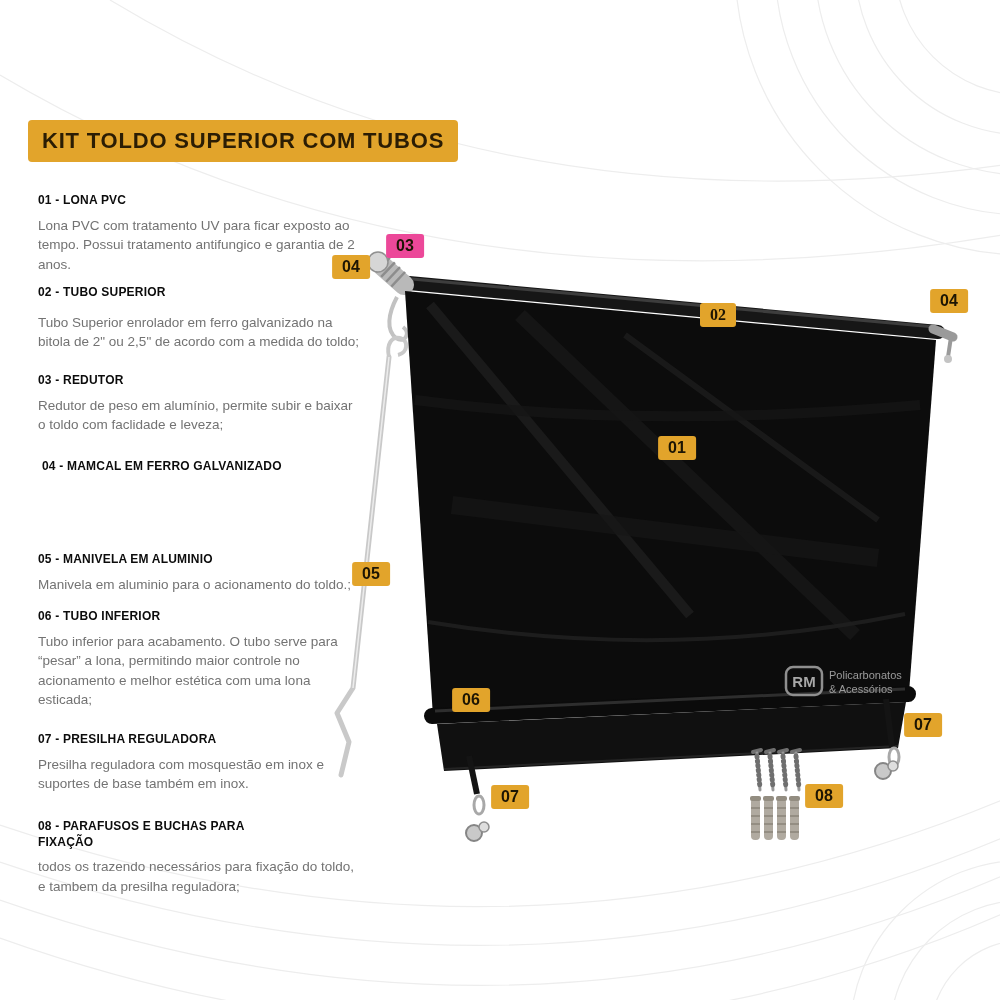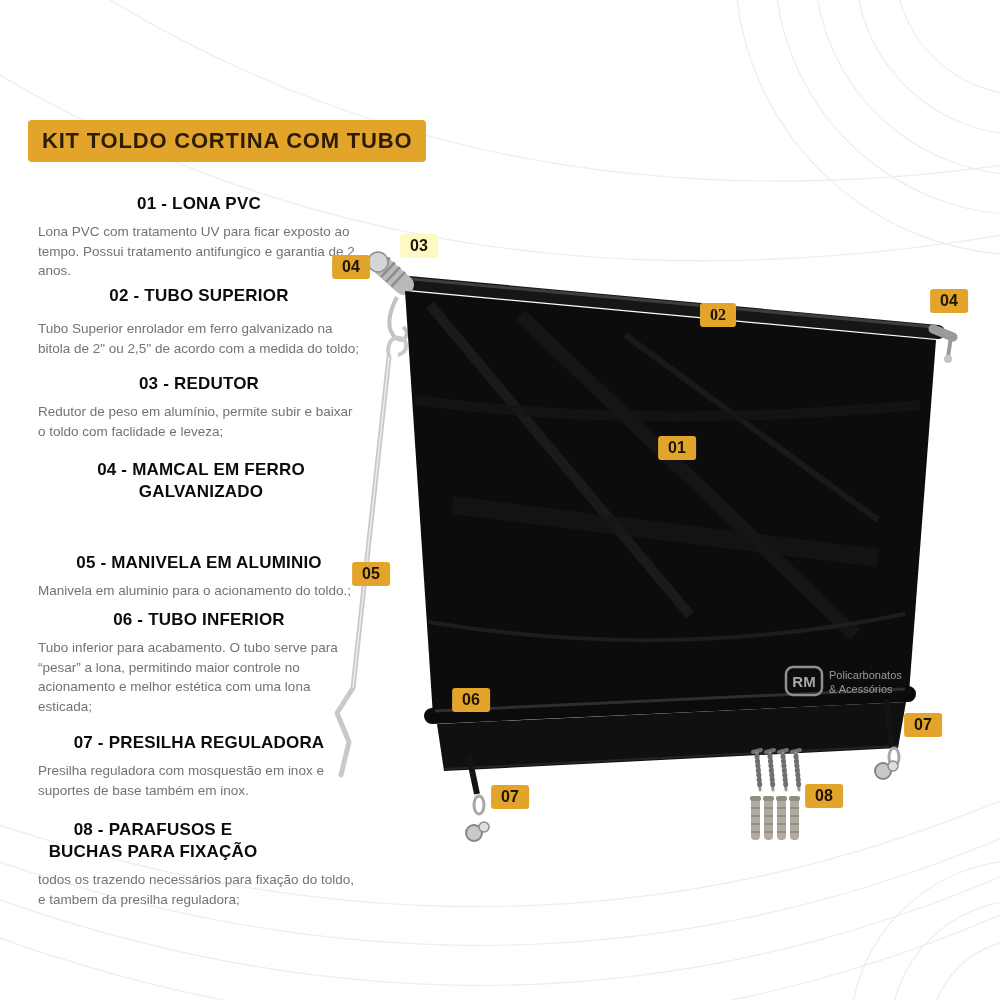--- a/index.html
+++ b/index.html
@@ -13,22 +13,22 @@
   .title-banner {
     position: absolute; left: 28px; top: 120px;
     padding: 8px 14px; border-radius: 4px;
     background: #E2A42B; color: #2b1d04;
     font-size: 22px; font-weight: 700; letter-spacing: 0.8px;
     white-space: nowrap;
   }
 
   .part { position: absolute; left: 38px; width: 322px; }
   .part h3 {
-    font-size: 17px; font-weight: 700; color: #0c0c0c;
-    letter-spacing: 0.2px; line-height: 1.3; margin-bottom: 7px; text-align: center;
+    font-size: 12px; font-weight: 700; color: #0c0c0c;
+    letter-spacing: 0.2px; line-height: 1.3; margin-bottom: 7px;
   }
   .part p { font-size: 13.5px; color: #737373; line-height: 1.45; }
 
   .badge {
     position: absolute; transform: translate(-50%, -50%);
     background: #E2A42B; color: #1d1503;
     font-size: 16px; font-weight: 700;
     padding: 4px 10px; border-radius: 3px;
     line-height: 1; white-space: nowrap;
   }
@@ -50,21 +50,21 @@
       <path d="M 0,825 Q 520,1000 1002,800"></path>
       <path d="M 0,862 Q 520,1040 1002,838"></path>
       <path d="M 0,900 Q 520,1082 1002,876"></path>
       <path d="M 0,938 Q 520,1124 1002,914"></path>
       <circle cx="1025" cy="1035" r="95"></circle>
       <circle cx="1025" cy="1035" r="135"></circle>
       <circle cx="1025" cy="1035" r="175"></circle>
     </g>
   </svg>
 
-  <div class="title-banner accent-bg" style="background: rgb(226, 164, 43);">KIT TOLDO CORTINA COM TUBO</div>
+  <div class="title-banner accent-bg" style="background: rgb(226, 164, 43);">KIT TOLDO SUPERIOR COM TUBOS</div>
 
   <div>
     <section class="part" style="top:193px">
       <h3>01 - LONA PVC</h3>
       <p>Lona PVC com tratamento UV para ficar exposto ao tempo. Possui tratamento antifungico e garantia de 2 anos.</p>
     </section>
     <section class="part" style="top:285px">
       <h3 style="margin-bottom:12px">02 - TUBO SUPERIOR</h3>
       <p>Tubo Superior enrolador em ferro galvanizado na bitola de 2" ou 2,5" de acordo com a medida do toldo;</p>
     </section>
@@ -204,21 +204,21 @@
     </g>
 
     <g>
       <rect x="786" y="667" width="36" height="28" rx="7" fill="none" stroke="#8f8f8f" stroke-width="2.5"></rect>
       <text x="804" y="687" text-anchor="middle" font-size="15" font-weight="bold" fill="#a8a8a8">RM</text>
       <text x="829" y="679" font-size="11" fill="#9b9b9b">Policarbonatos</text>
       <text x="829" y="693" font-size="11" fill="#9b9b9b">&amp; Acessórios</text>
     </g>
   </svg>
 
-  <div class="badge accent-bg" style="left: 419px; top: 246px; background: #fef9c3;">03</div>
+  <div class="badge accent-bg" style="left: 405px; top: 246px; background: #ec4899;">03</div>
   <div class="badge accent-bg" style="left: 351px; top: 267px; background: rgb(226, 164, 43);">04</div>
   <div class="badge accent-bg" style="left: 718px; top: 315px; background: rgb(226, 164, 43); font-family: Liberation Serif, serif;">02</div>
   <div class="badge accent-bg" style="left: 949px; top: 301px; background: rgb(226, 164, 43);">04</div>
   <div class="badge accent-bg" style="left: 677px; top: 448px; background: rgb(226, 164, 43);">01</div>
   <div class="badge accent-bg" style="left: 371px; top: 574px; background: rgb(226, 164, 43);">05</div>
   <div class="badge accent-bg" style="left: 471px; top: 700px; background: rgb(226, 164, 43);">06</div>
   <div class="badge accent-bg" style="left: 510px; top: 797px; background: rgb(226, 164, 43);">07</div>
   <div class="badge accent-bg" style="left: 923px; top: 725px; background: rgb(226, 164, 43);">07</div>
   <div class="badge accent-bg" style="left: 824px; top: 796px; background: rgb(226, 164, 43);">08</div>
 

